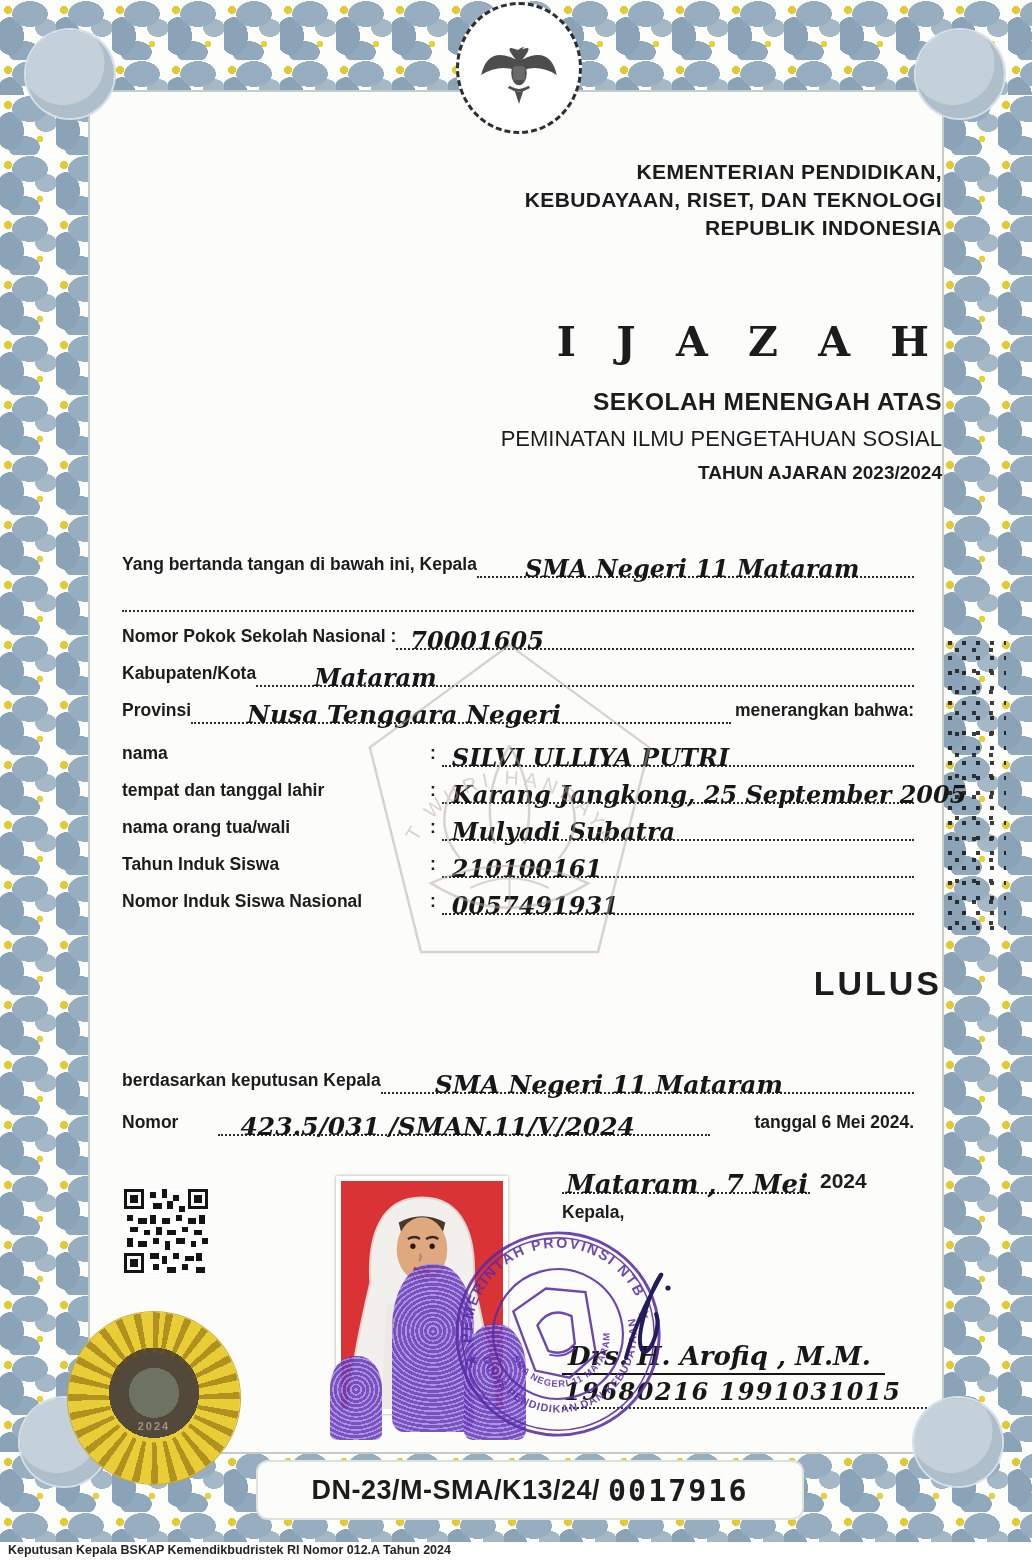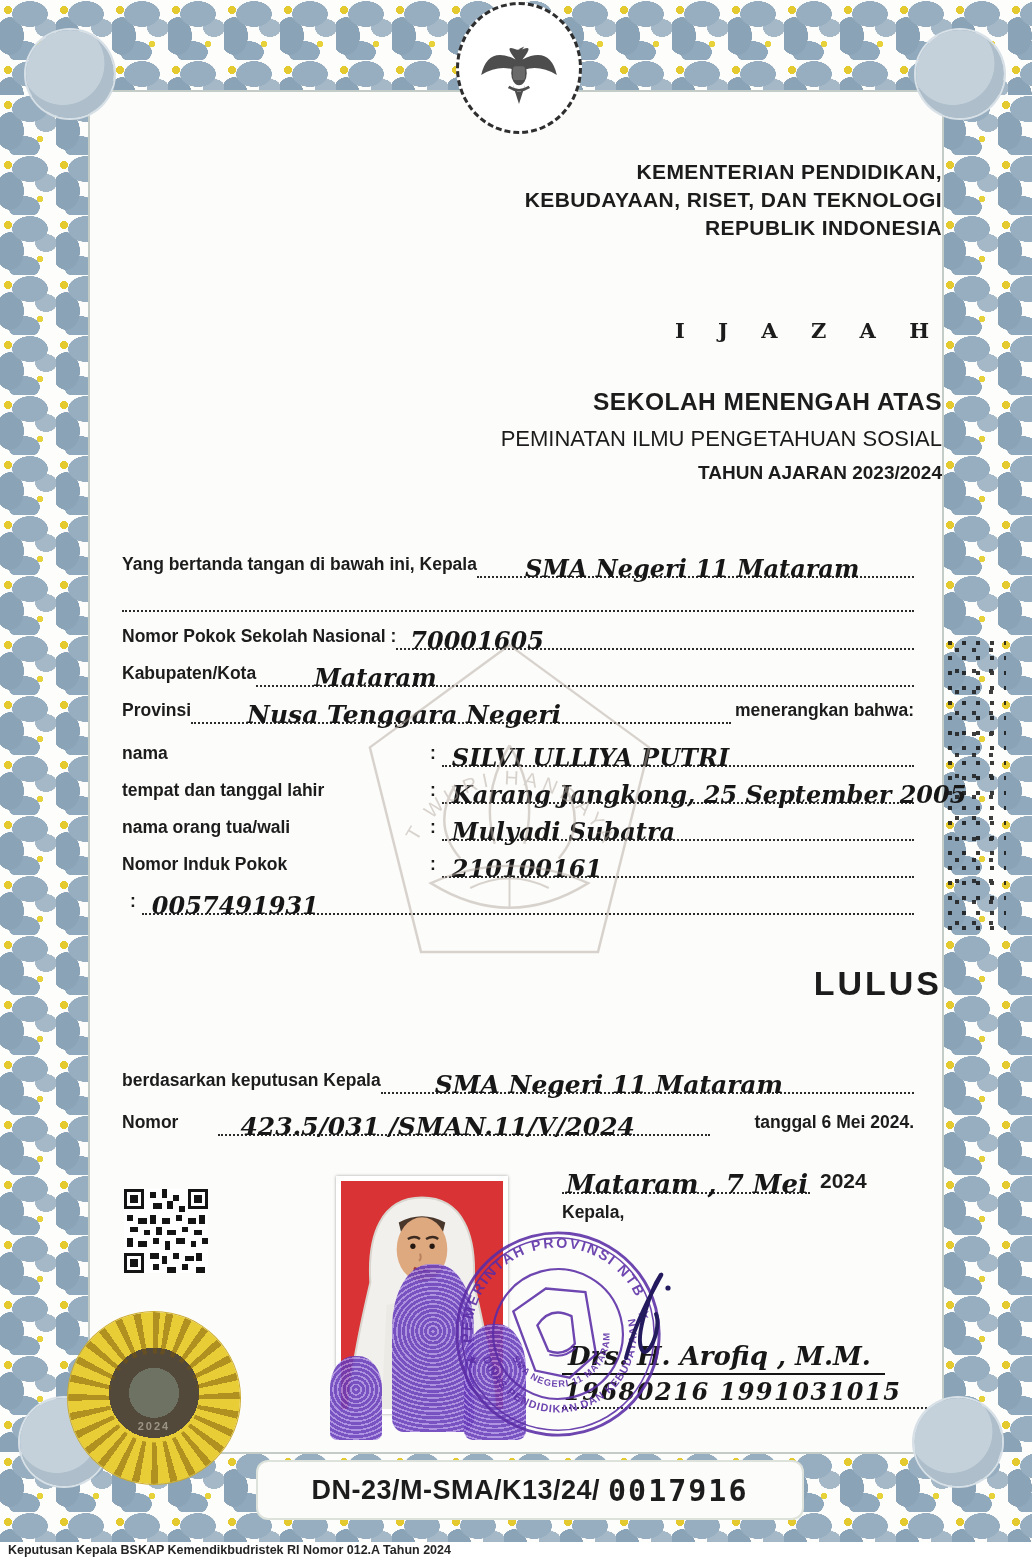--- a/index.html
+++ b/index.html
@@ -28,21 +28,21 @@
       radial-gradient(circle 2.4px at 4px 5px,#171717 98%,transparent),
       radial-gradient(circle 2.2px at 11px 12px,#1d1d1d 98%,transparent);
     background-size:14px 15px,17px 21px;}
 
   
   .paper{position:absolute;left:90px;top:92px;width:852px;height:1360px;z-index:2;
     background:#fcfcfa;outline:2px solid #c3ccc6;}
 
   .centered{position:absolute;left:0;width:100%;text-align:right;}
   .ministry{top:66px;font-size:21px;line-height:28px;font-weight:bold;letter-spacing:.4px;}
-  .ijazah{top:226px;font-family:"DejaVu Serif",serif;font-weight:bold;font-size:21px;letter-spacing:13px;}
+  .ijazah{top:226px;font-family:"DejaVu Serif",serif;font-weight:bold;font-size:41px;letter-spacing:13px;}
   .school-type{top:296px;font-size:24.5px;font-weight:bold;letter-spacing:.5px;}
   .program{top:334px;font-size:22px;font-weight:normal;}
   .acad-year{top:370px;font-size:19px;font-weight:bold;}
   .lulus{top:872px;font-size:34px;font-weight:bold;letter-spacing:3px;}
 
   
   .hw{font-family:"DejaVu Serif",serif;font-style:italic;font-weight:700;color:#171717;white-space:nowrap;}
   .form{position:absolute;left:32px;right:28px;top:444px;}
   .line{display:flex;align-items:flex-end;}
   .lbl{font-size:17.5px;font-weight:bold;white-space:nowrap;padding-bottom:3px;}
@@ -214,27 +214,28 @@
       </span>
     </div>
     <div class="line frow">
       <span class="lbl">nama orang tua/wali</span>
       <span class="colon">:</span>
       <span class="fill">
         <span class="hw">Mulyadi Subatra</span>
       </span>
     </div>
     <div class="line frow">
-      <span class="lbl">Nomor Induk Pokok</span>
+      <span class="lbl">Tahun Induk Siswa</span>
       <span class="colon">:</span>
       <span class="fill">
         <span class="hw">210100161</span>
       </span>
     </div>
     <div class="line frow">
+      <span class="lbl">Nomor Induk Siswa Nasional</span>
       <span class="colon">:</span>
       <span class="fill">
         <span class="hw">0057491931</span>
       </span>
     </div>
   </div>
 
   <div class="centered lulus">LULUS</div>
 
   <div class="basis">

